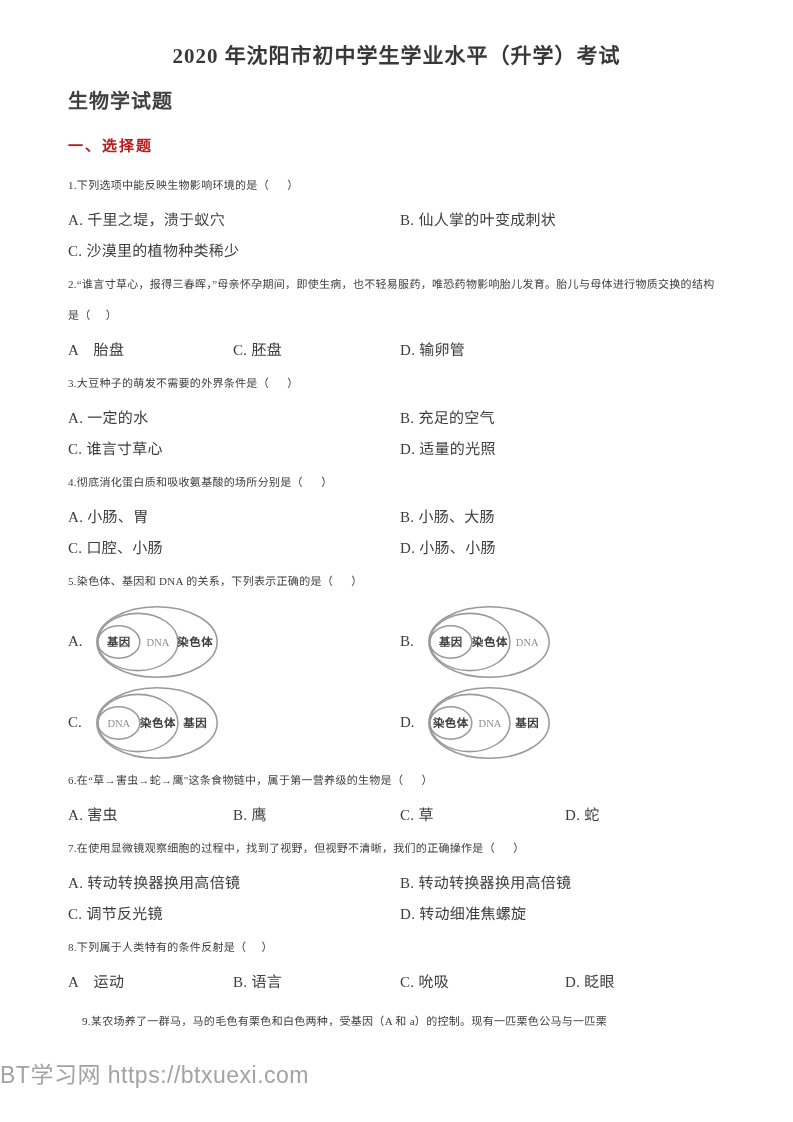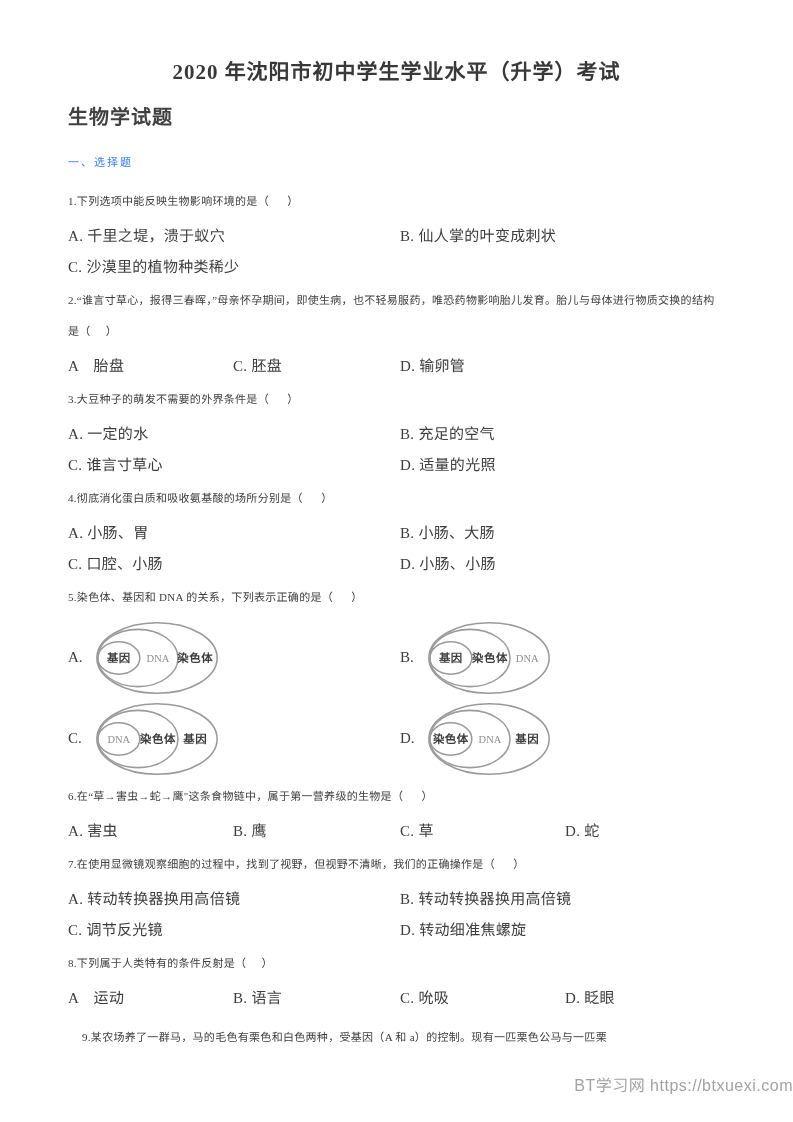--- a/index.html
+++ b/index.html
@@ -12,21 +12,21 @@
     position: relative;
     width: 793px;
     height: 1122px;
     margin: 0 auto;
     background: #ffffff;
     overflow: hidden;
     font-family: "Liberation Serif", "DejaVu Serif", serif;
     color: #3d3d3d;
   }
   .content {
-    padding: 56px 68px 0 68px;
+    padding: 40px 68px 0 68px;
   }
   .title {
     margin: 0;
     text-align: center;
     font-size: 21px;
     line-height: 32px;
     font-weight: bold;
     letter-spacing: 1px;
     color: #383838;
   }
@@ -34,25 +34,25 @@
     margin: 14px 0 0 0;
     text-align: left;
     font-size: 20px;
     line-height: 30px;
     font-weight: bold;
     letter-spacing: 1px;
     color: #404040;
   }
   .section-heading {
     margin: 18px 0 12px 0;
-    font-size: 11px;
+    font-size: 15px;
     line-height: 24px;
-    font-weight: normal;
+    font-weight: bold;
     letter-spacing: 2px;
-    color: #3b82f6;
+    color: #b91c1c;
   }
   .question {
     margin-bottom: 2px;
   }
   .question:last-child {
     margin-top: 8px;
     margin-left: 14px;
   }
   .stem {
     font-size: 11px;
@@ -104,25 +104,25 @@
     fill: #3d3d3d;
     letter-spacing: 0.5px;
   }
   .dna-label {
     font-size: 11px;
     fill: #8f8f8f;
   }
   .footer {
     position: absolute;
     left: 0;
-    bottom: 26px;
+    bottom: 32px;
     width: 100%;
-    text-align: right;
+    text-align: left;
     font-family: "Liberation Sans", "DejaVu Sans", sans-serif;
-    font-size: 16px;
+    font-size: 23px;
     color: #a3a3a3;
     letter-spacing: 0.5px;
   }
 </style>
 </head>
 <body>
 
 <div class="page">
   <div class="content">
     <h1 class="title">2020 年沈阳市初中学生学业水平（升学）考试</h1>

